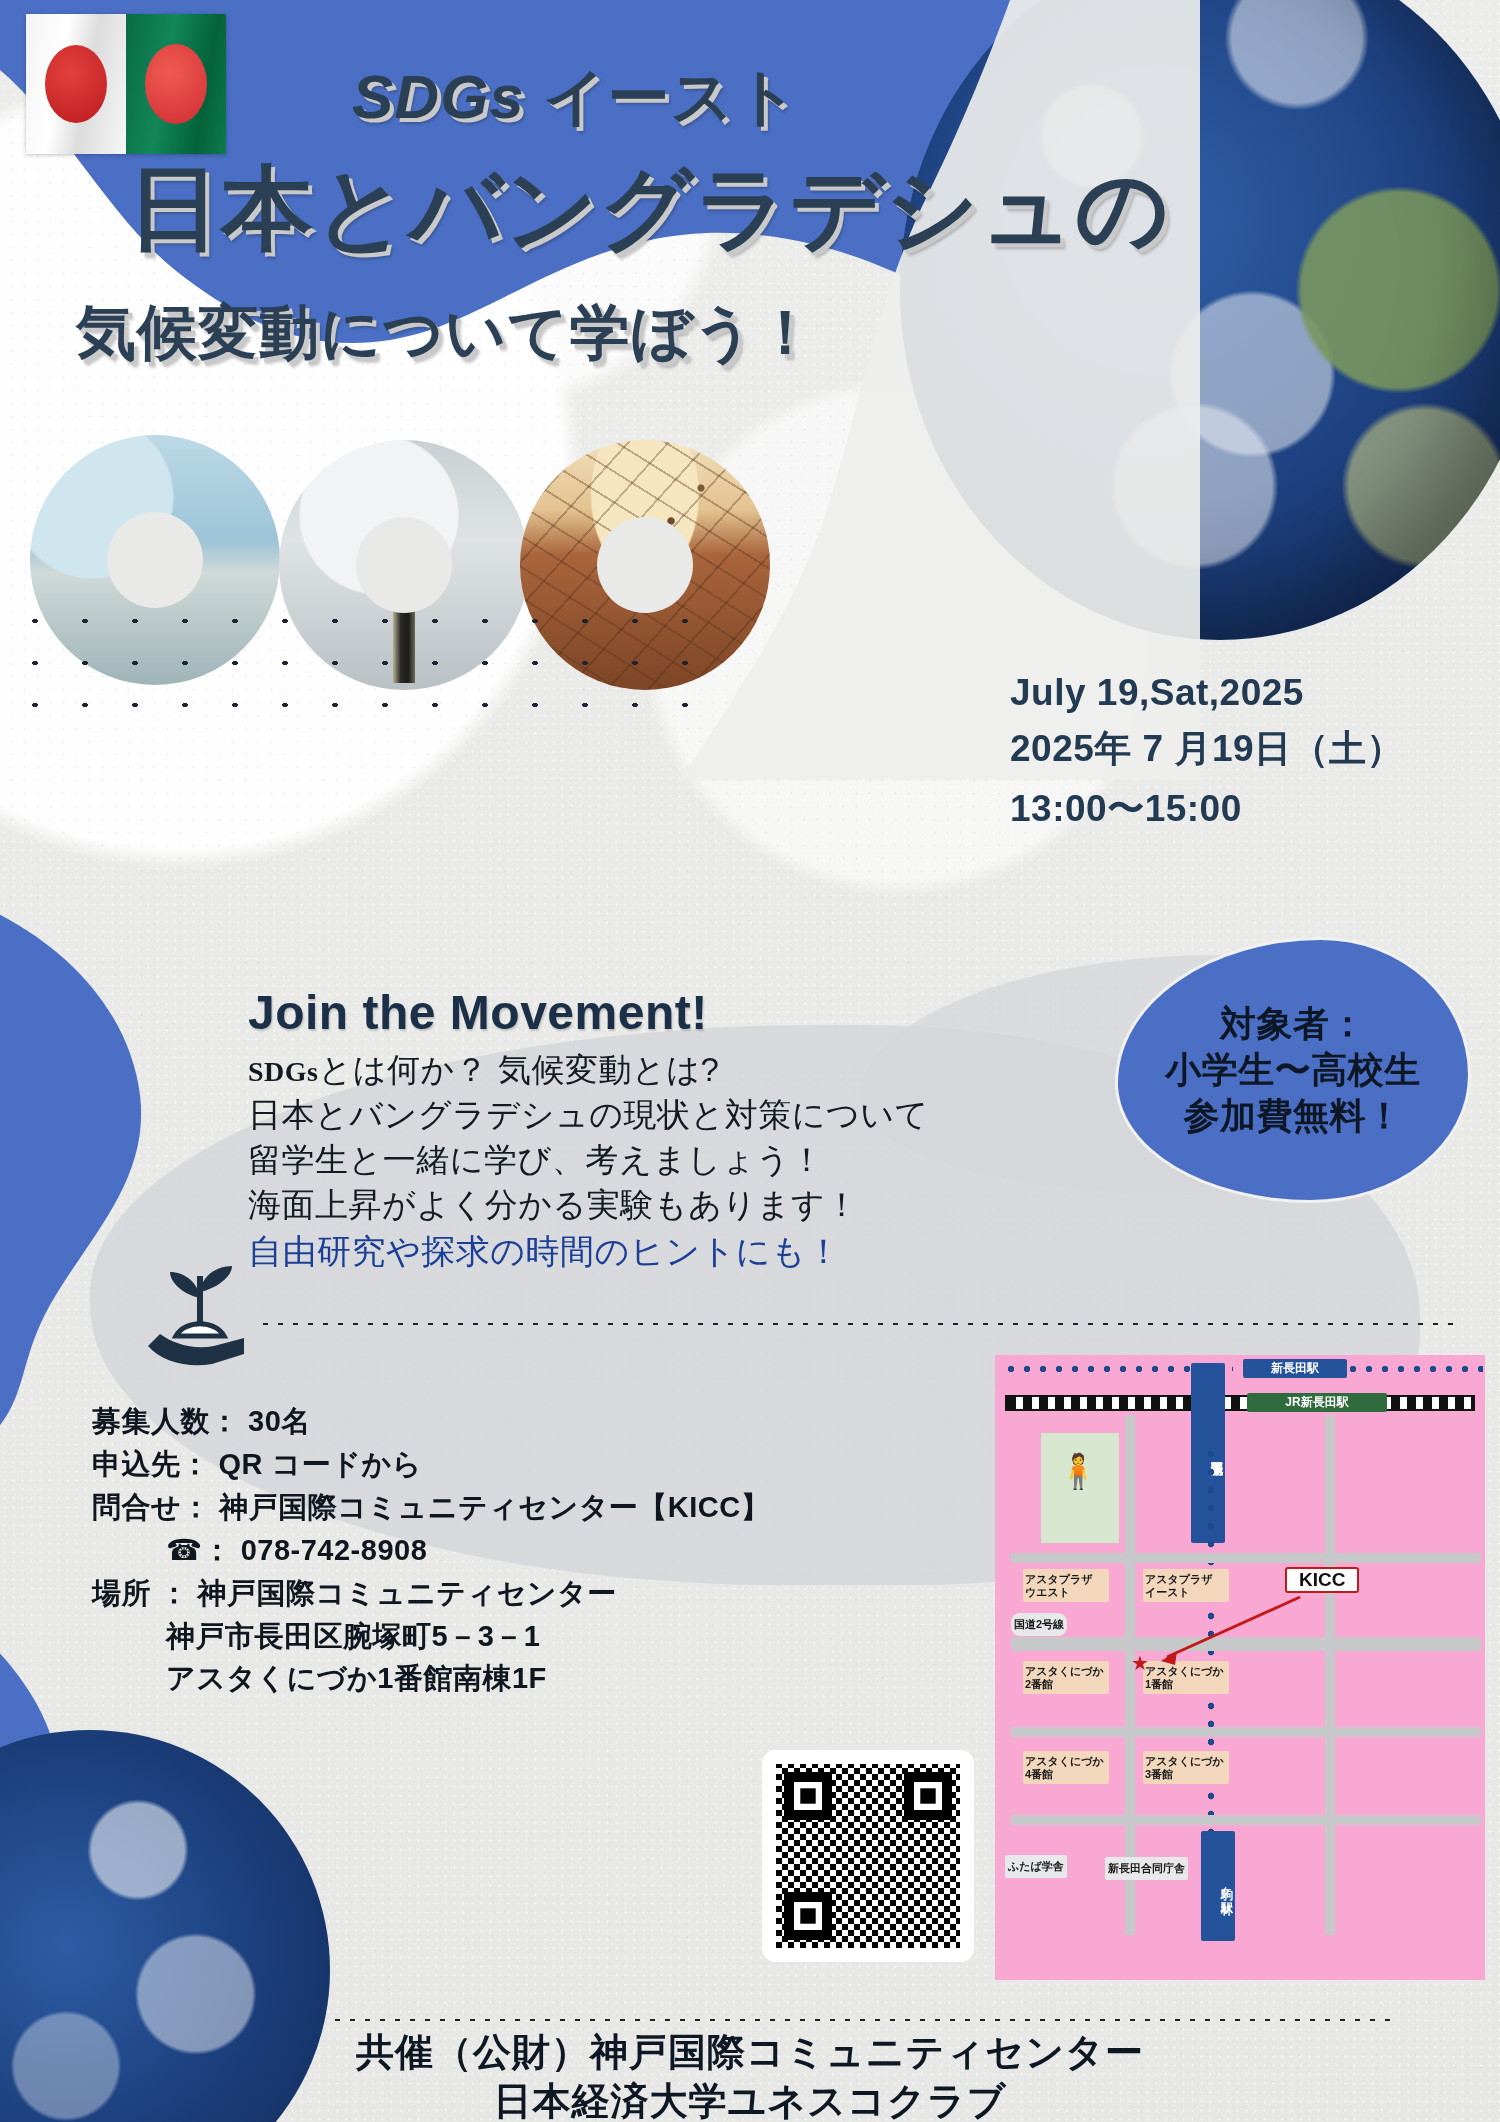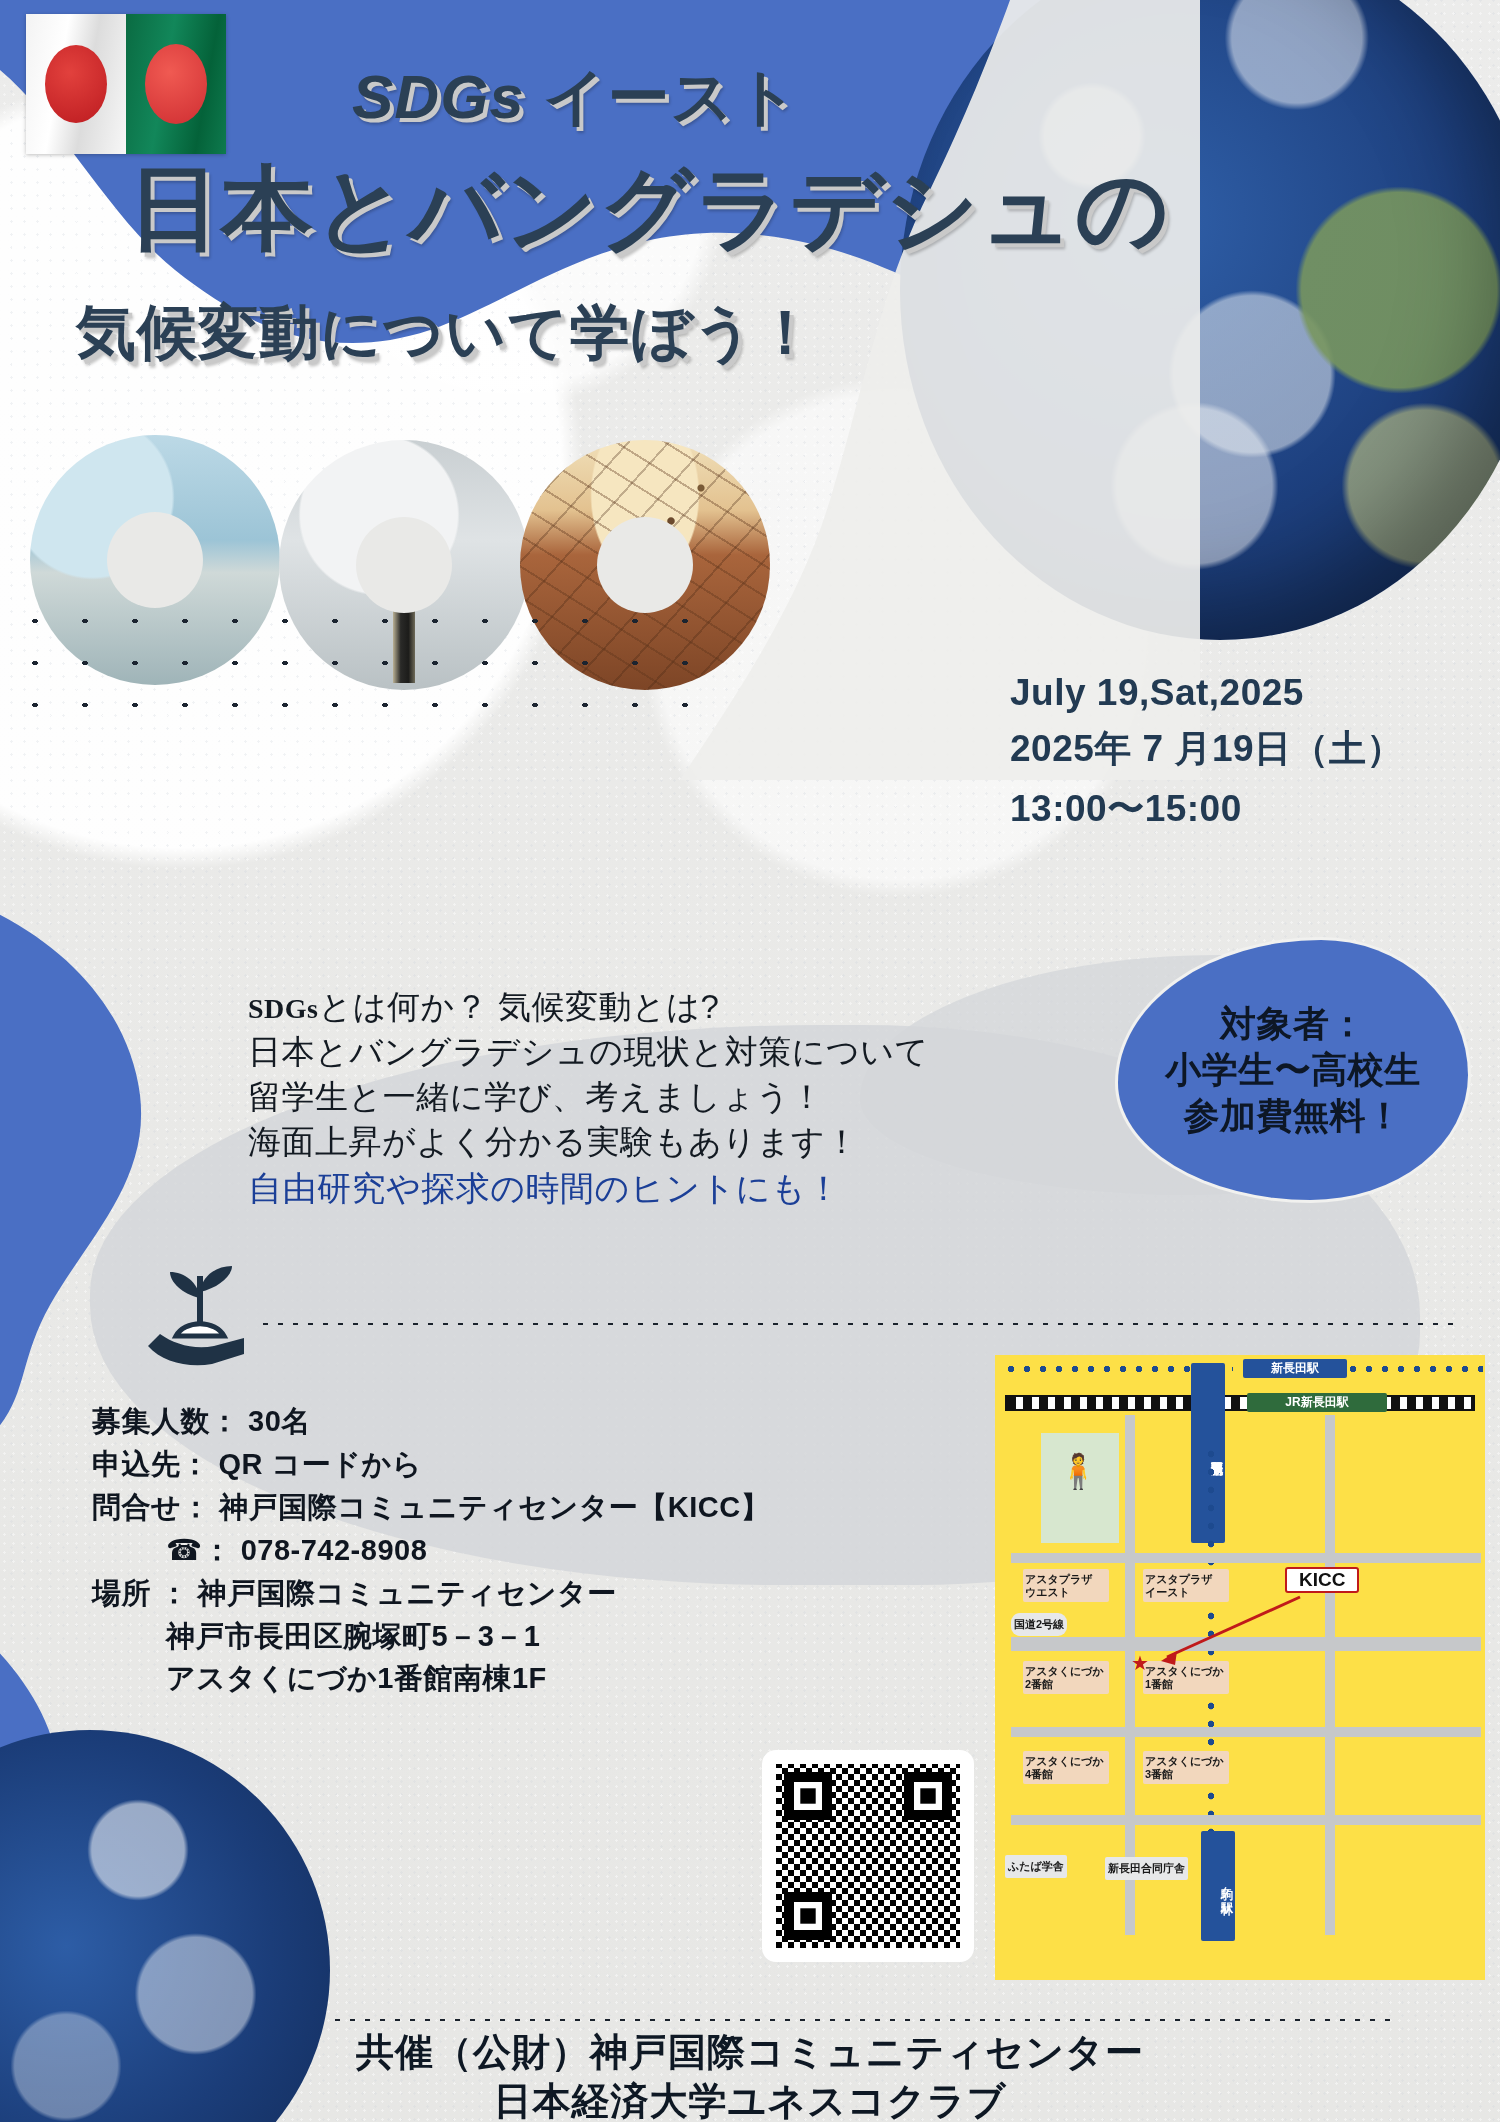--- a/index.html
+++ b/index.html
@@ -199,21 +199,21 @@
   .qr { width:100%; height:100%;
      background-image:
        repeating-linear-gradient(90deg,#000 0 6px, #fff 6px 12px),
        repeating-linear-gradient(0deg,#000 0 6px, #fff 6px 12px);
      background-blend-mode:difference; }
   .qr-fp { position:absolute; width:48px; height:48px; border:10px solid #000; background:#fff;}
   .qr-fp i { display:block; width:100%; height:100%; background:#000; transform:scale(.55); }
 
   
   .map { position:absolute; left:995px; top:1355px; width:490px; height:625px;
-     background:#fde047; }
+     background:#f9a8d4; }
   .map .mg { position:absolute; background:#c6c8ca; }
   .map .green { position:absolute; background:#d7e7cf; }
   .map .rail { position:absolute; height:16px;
      background:repeating-linear-gradient(90deg,#111 0 9px,#fff 9px 16px);
      border:2px solid #111; }
   .map .dotline { position:absolute;
      background-image:radial-gradient(#1d4a8f 3px, rgba(0,0,0,0) 3.2px);
      background-size:16px 16px; }
   .map .stn { position:absolute; background:#24529b; color:#fff;
      font-size:12px; font-weight:700; text-align:center; padding:3px 2px;
@@ -278,20 +278,21 @@
     <div>July 19,Sat,2025</div>
     <div>2025年 7 月19日（土）</div>
     <div>13:00〜15:00</div>
   </div>
 
   <div class="grey-blob2"></div>
   <div class="blue-mid"></div>
   <div class="grey-blob"></div>
 
   <div class="join">
+    <h2>Join the Movement!</h2>
     <p><span class="sdgs">SDGs</span><span>とは何か？ 気候変動とは?</span></p>
     <p>日本とバングラデシュの現状と対策について</p>
     <p>留学生と一緒に学び、考えましょう！</p>
     <p>海面上昇がよく分かる実験もあります！</p>
     <p class="hl">自由研究や探求の時間のヒントにも！</p>
   </div>
 
   <svg class="plant" viewBox="0 0 120 110">
     <path d="M60 18 L60 72" stroke="#1f3245" stroke-width="6" fill="none"></path>
     <path d="M60 40 C42 36 30 24 30 14 C44 14 58 24 60 40 Z" fill="#1f3245"></path>

